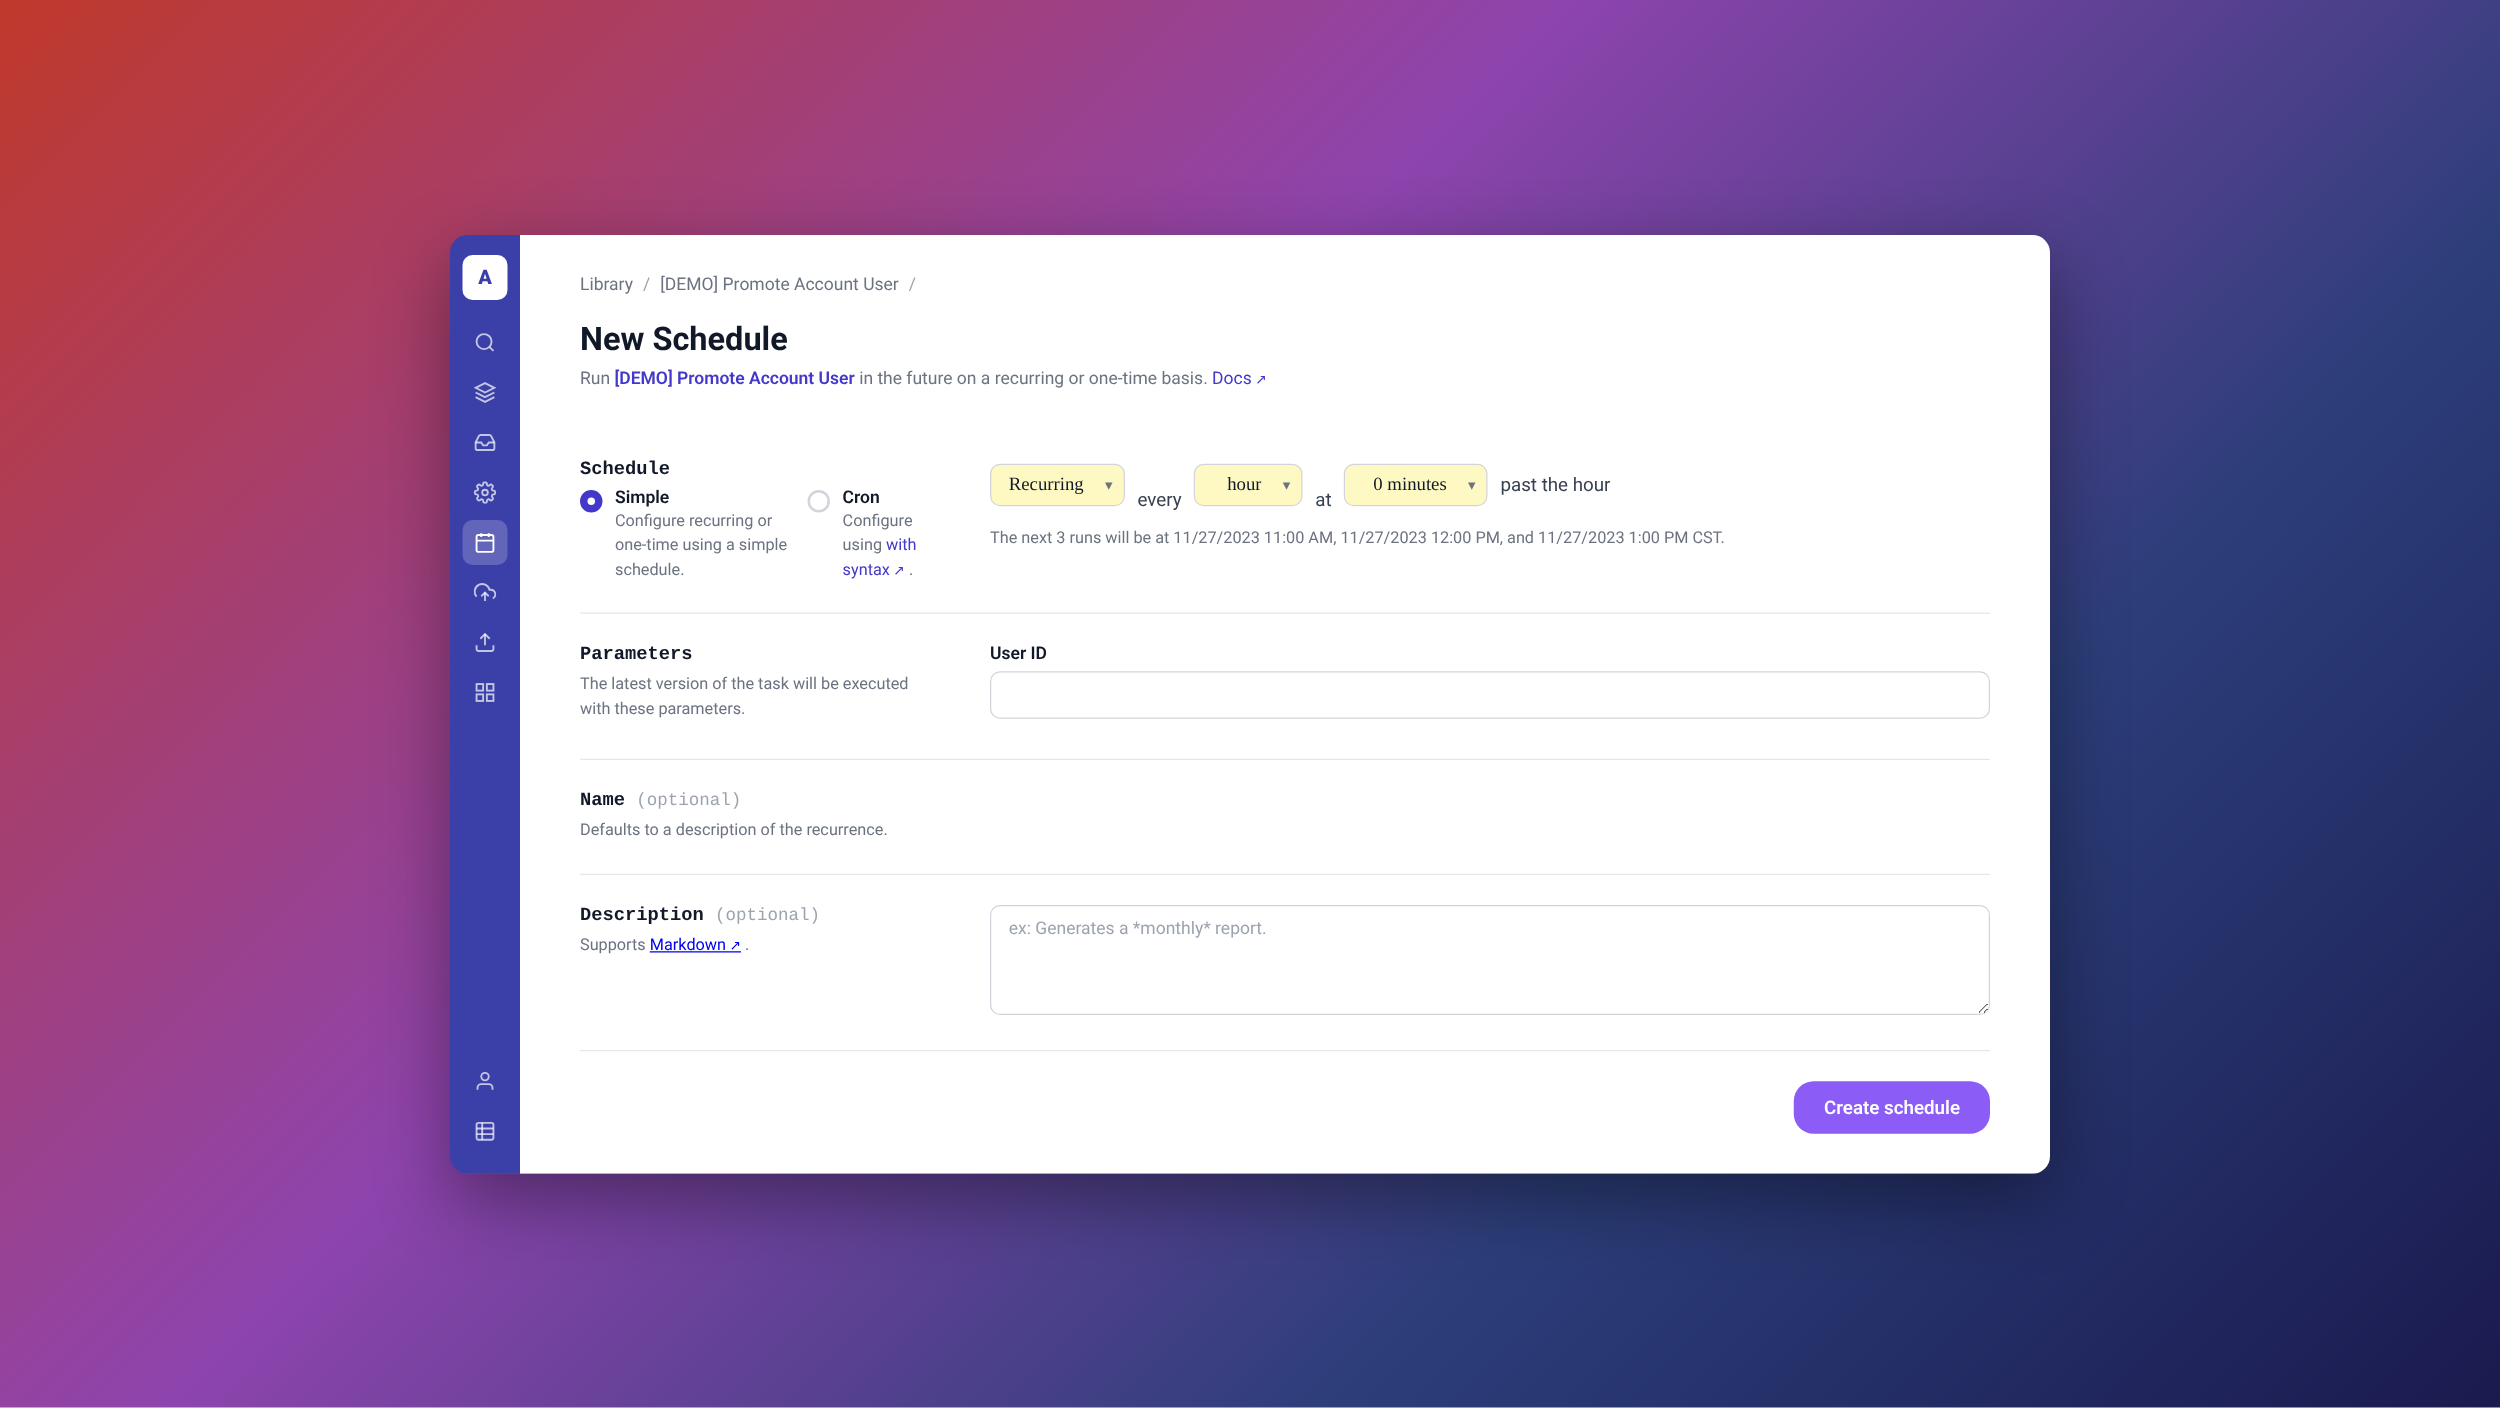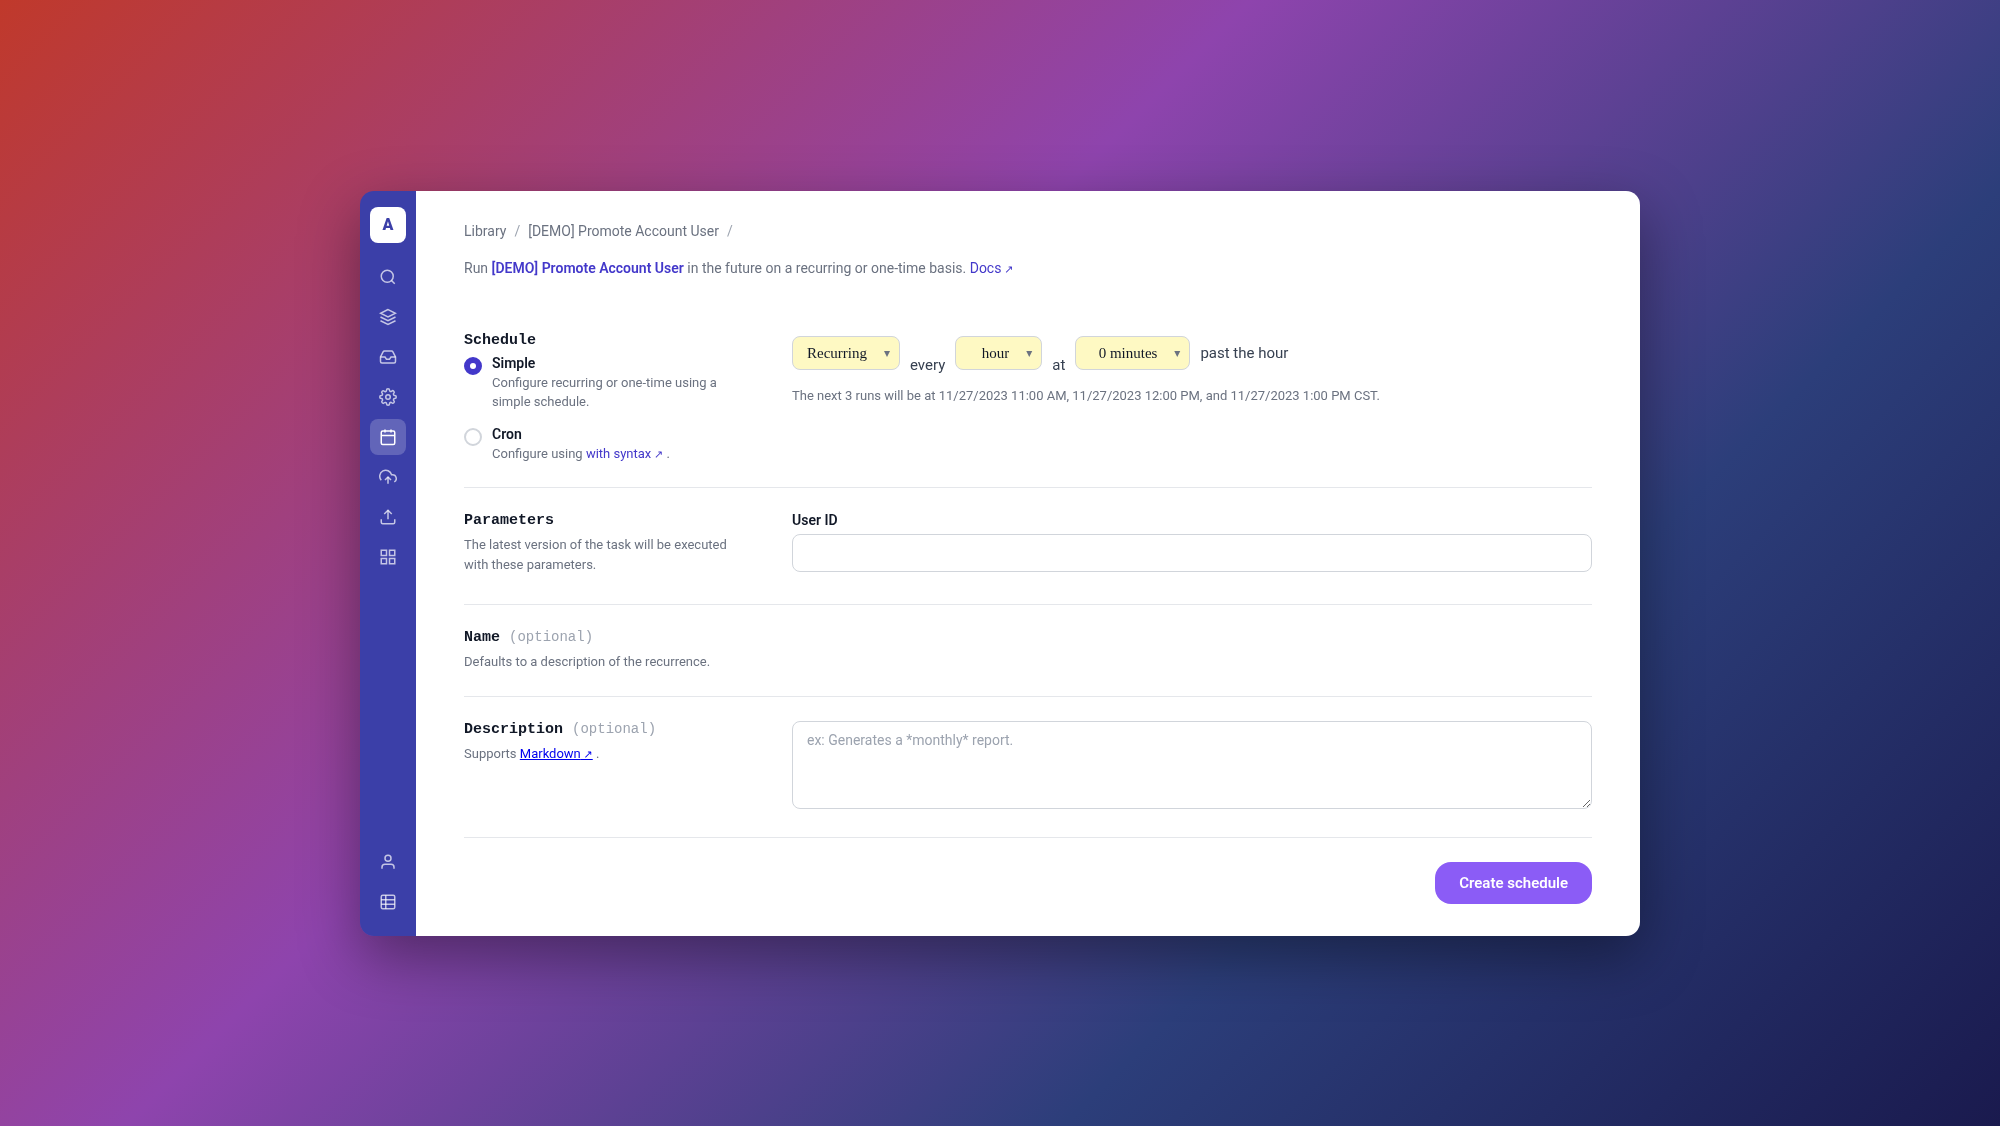--- a/index.html
+++ b/index.html
@@ -163,21 +163,21 @@
       line-height: 1.5;
     }
 
     .section-content {
       flex: 1;
     }
 
     
     .schedule-options {
       display: flex;
-      flex-direction: column;
+      flex-direction: row;
       gap: 14px;
       margin-bottom: 0;
     }
 
     .radio-option {
       display: flex;
       align-items: flex-start;
       gap: 10px;
       cursor: pointer;
     }
@@ -423,20 +423,21 @@
 
   <div class="main-content">
 
     <div class="breadcrumb">
       <span class="breadcrumb-link">Library</span>
       <span class="breadcrumb-sep">/</span>
       <span class="breadcrumb-current">[DEMO] Promote Account User</span>
       <span class="breadcrumb-sep">/</span>
     </div>
 
+    <h1 class="page-title">New Schedule</h1>
 
     <p class="page-subtitle">
       <span>Run </span><strong>[DEMO] Promote Account User</strong><span> in the future on a recurring or one-time basis.</span>
       <a href="#" class="ext-link">Docs</a>
     </p>
 
     <div class="form-section">
       <div class="section-label">
         <h3>Schedule</h3>
         <div class="schedule-options">

